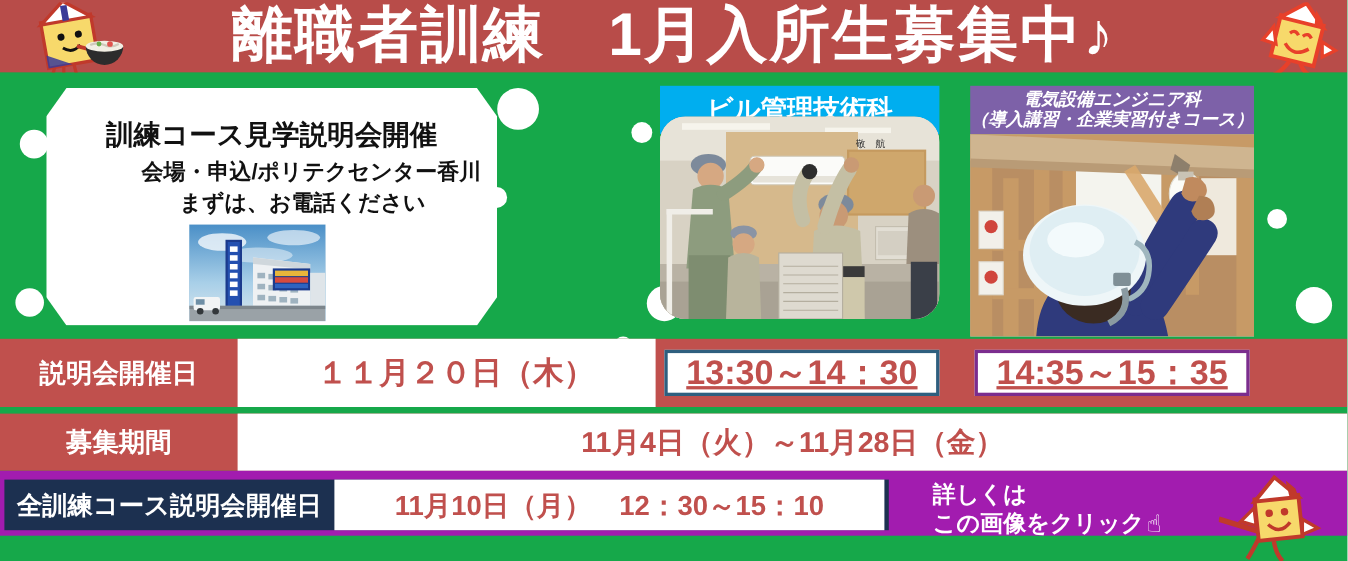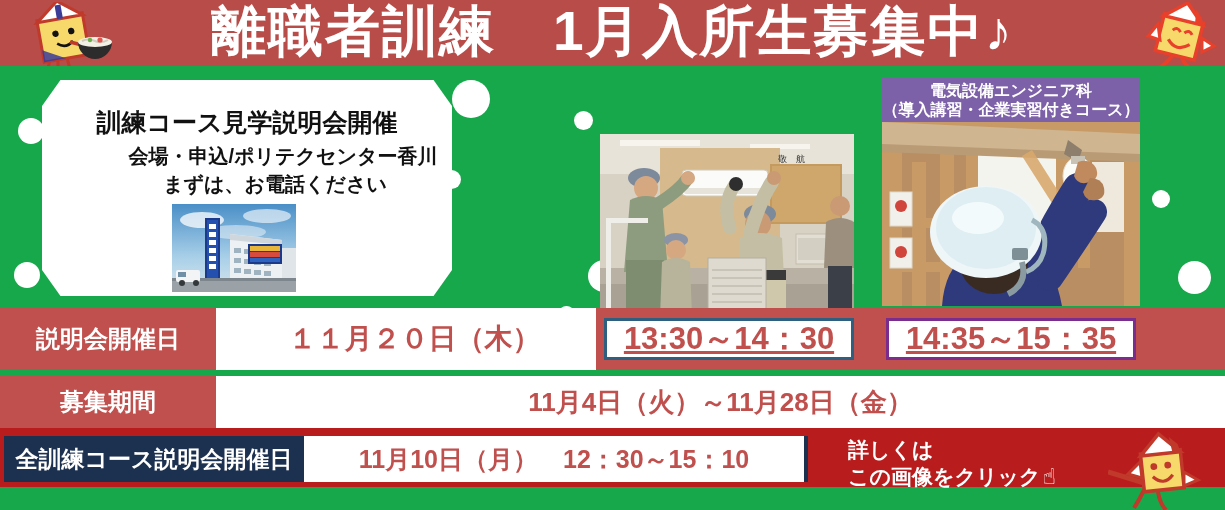--- a/index.html
+++ b/index.html
@@ -294,21 +294,22 @@
 
           <rect x="4" y="66" width="24" height="12" rx="2" fill="#f2f4f5"></rect>
           <rect x="6" y="68" width="8" height="5" fill="#6f8fa6"></rect>
           <circle cx="10" cy="79" r="3" fill="#33383b"></circle>
           <circle cx="24" cy="79" r="3" fill="#33383b"></circle>
         </svg>
       </div>
     </div>
 
     <div class="course-card" style="left:600px; top:12px; width:254px; height:228px;">
-      <div class="card-photo" style="top:56px; height:184px;">
+      <div class="card-head one-line" id="card1-head" style="background: rgb(0, 174, 239);">ビル管理技術科</div>
+      <div class="card-photo" style="top:28px; height:184px;border-radius:23px;">
         <svg width="254" height="184" viewBox="0 0 254 184">
           <rect width="254" height="184" fill="#d8d2c4"></rect>
 
           <rect x="0" y="0" width="254" height="40" fill="#e7e3d8"></rect>
           <rect x="20" y="6" width="80" height="6" fill="#f6f4ec"></rect>
           <rect x="150" y="10" width="60" height="5" fill="#f6f4ec"></rect>
 
           <rect x="60" y="14" width="120" height="120" fill="#d6b98c"></rect>
           <rect x="170" y="30" width="72" height="60" fill="#c59a5f"></rect>
           <rect x="172" y="32" width="68" height="56" fill="#cfa76c"></rect>
@@ -366,21 +367,21 @@
             <rect x="228" y="132" width="24" height="52" fill="#3a3f48"></rect>
           </g>
 
           <rect x="6" y="84" width="5" height="96" fill="#f0eee8"></rect>
           <rect x="6" y="84" width="42" height="5" fill="#f0eee8"></rect>
         </svg>
       </div>
     </div>
 
     <div class="course-card" style="left:882px; top:12px; width:258px; height:228px;">
-      <div class="card-head two-line" id="card2-head" style="background: rgb(125, 97, 168);">
+      <div class="card-head two-line" id="card2-head" style="background: rgb(125, 97, 168); font-style: italic;">
         <div>電気設備エンジニア科</div>
         <div>（導入講習・企業実習付きコース）</div>
       </div>
       <div class="card-photo" style="top:44px; height:184px;">
         <svg width="258" height="184" viewBox="0 0 258 184">
           <rect width="258" height="184" fill="#b98e63"></rect>
 
           <rect x="96" y="18" width="78" height="86" fill="#f4f4ee"></rect>
           <rect x="210" y="40" width="40" height="70" fill="#efe9dd"></rect>
 
@@ -441,21 +442,21 @@
     <div class="time-box vcenter" id="tbox2" style="left: 886px; top: 10px; width: 250px; height: 42px; border: 3px solid rgb(123, 45, 142);">14:35～15：35</div>
   </div>
 
   <div style="position:absolute; left:0; top:370px; width:1225px; height:6px; background:#16a84a;"></div>
 
   <div class="row" style="top:376px; height:52px; background:#c0504d;">
     <div class="row-label vcenter" style="width:216px; font-size:24px;">募集期間</div>
     <div class="row-value vcenter" style="left:216px; width:1009px; font-size:26px;">11月4日（火）～11月28日（金）</div>
   </div>
 
-  <div class="row" style="top:428px; height:59px; background:#b91c1c;">
+  <div class="row" style="top:428px; height:59px; background:#a21caf;">
     <div style="position:absolute; left:4px; top:8px; width:804px; height:46px; background:#1c3050;">
       <div class="row-label vcenter" style="width:300px; height:46px; font-size:23px;">全訓練コース説明会開催日</div>
       <div class="row-value vcenter" style="left:300px; width:500px; height:46px; font-size:25px;">11月10日（月）　12：30～15：10</div>
     </div>
     <div class="cta" style="left:848px; top:8px;">
       <div>詳しくは</div>
       <div style="display:flex; align-items:center; gap:2px;">
         <span>この画像をクリック</span>
         <span style="font-size:22px;">☝</span>
       </div>

